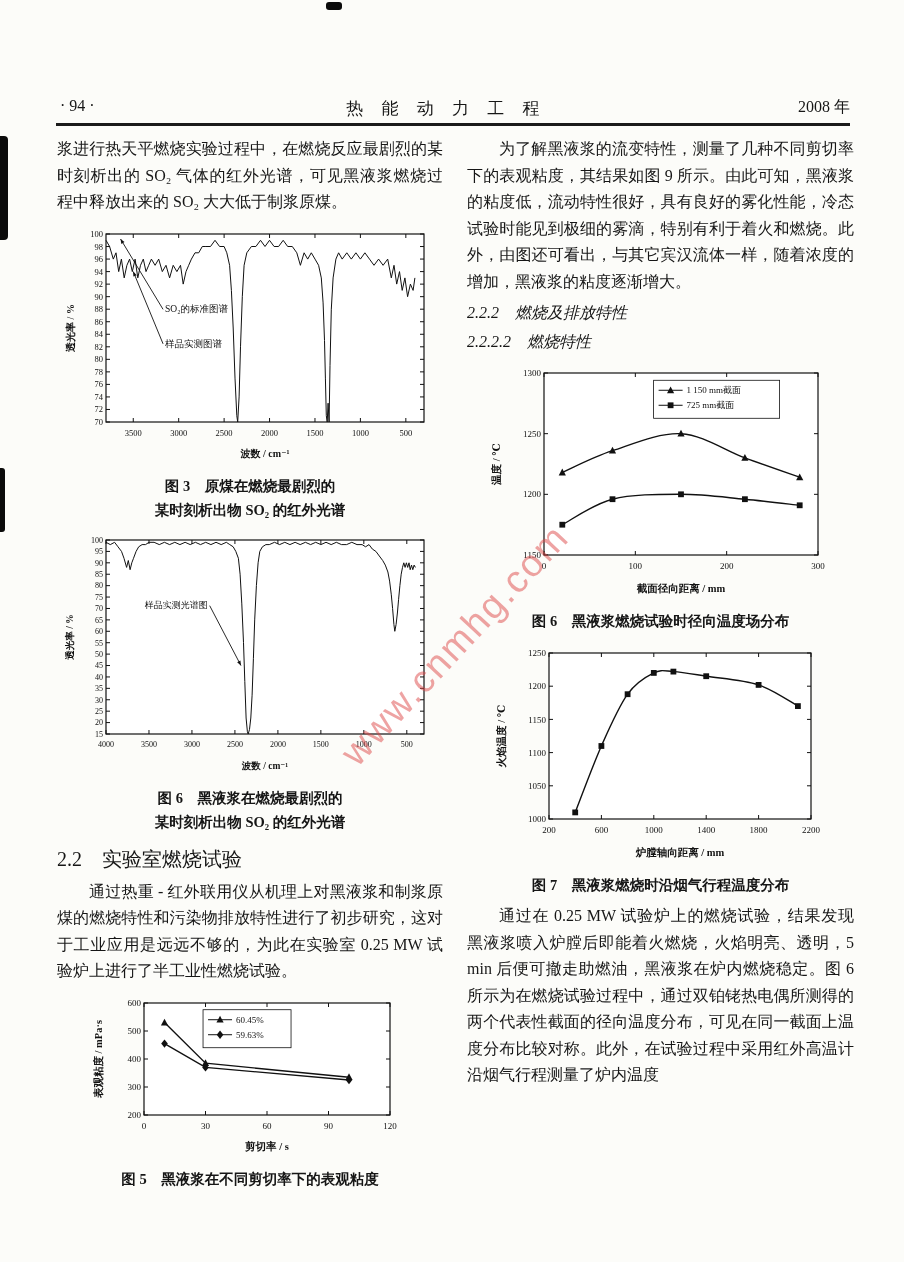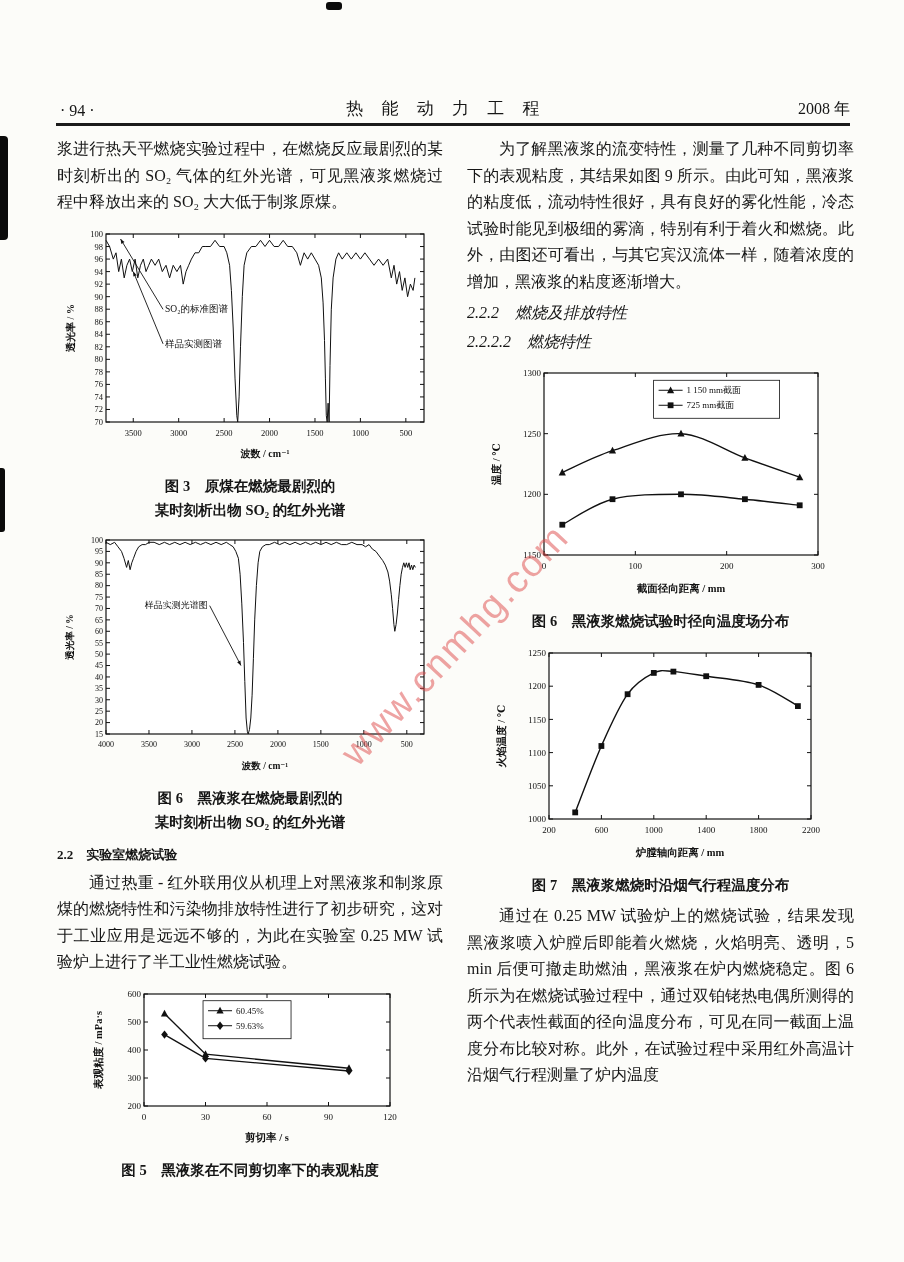--- a/index.html
+++ b/index.html
@@ -1,30 +1,30 @@
 <!DOCTYPE html>
 <html><head>
 <meta charset="utf-8">
 <style>
   *{margin:0;padding:0;box-sizing:border-box}
   html,body{background:#9a9a9a}
   .page{position:relative;width:904px;height:1262px;margin:0 auto;background:#fcfcf9;color:#161616;
         font-family:"Liberation Serif","DejaVu Serif",serif;overflow:hidden}
   .header{position:absolute;top:97px;left:60px;width:790px;display:flex;justify-content:space-between;
-          align-items:flex-end;font-size:16px}
+          align-items:flex-start;font-size:16px}
   .jtitle{letter-spacing:7px;font-size:17px}
   .rule{position:absolute;top:123px;left:56px;width:794px;height:3px;background:#1b1b1b}
   .col{position:absolute;top:136px}
   .col-left{left:57px;width:386px}
   .col-right{left:467px;width:387px}
   .body{font-size:16px;line-height:26.5px;text-align:justify;text-indent:2em}
   .noindent{text-indent:0}
   .fig{text-align:center;margin:10px 0 6px}
   .cap{font-size:14.5px;font-weight:bold;line-height:24px;margin-top:8px}
-  .h-bold{font-size:13px;font-weight:bold;margin:12px 0 6px}
+  .h-bold{font-size:20px;font-weight:normal;margin:12px 0 6px}
   .h-sub{font-size:16px;font-weight:normal;font-style:italic;margin:8px 0 5px}
   svg{font-family:"Liberation Serif","DejaVu Serif",serif;overflow:visible}
   svg text{fill:#111}
   .watermark{position:absolute;left:455px;top:645px;transform:translate(-50%,-50%) rotate(-47deg);
              font-size:38px;color:rgba(222,72,72,.5);letter-spacing:2px;white-space:nowrap;
              font-family:"Liberation Sans","DejaVu Sans",sans-serif;pointer-events:none}
   .artifact{position:absolute;background:#0b0b0b}
   .a1{left:0;top:136px;width:8px;height:104px;border-radius:0 4px 4px 0}
   .a2{left:0;top:468px;width:5px;height:64px;border-radius:0 3px 3px 0}
   .a3{left:326px;top:2px;width:16px;height:8px;border-radius:3px}

